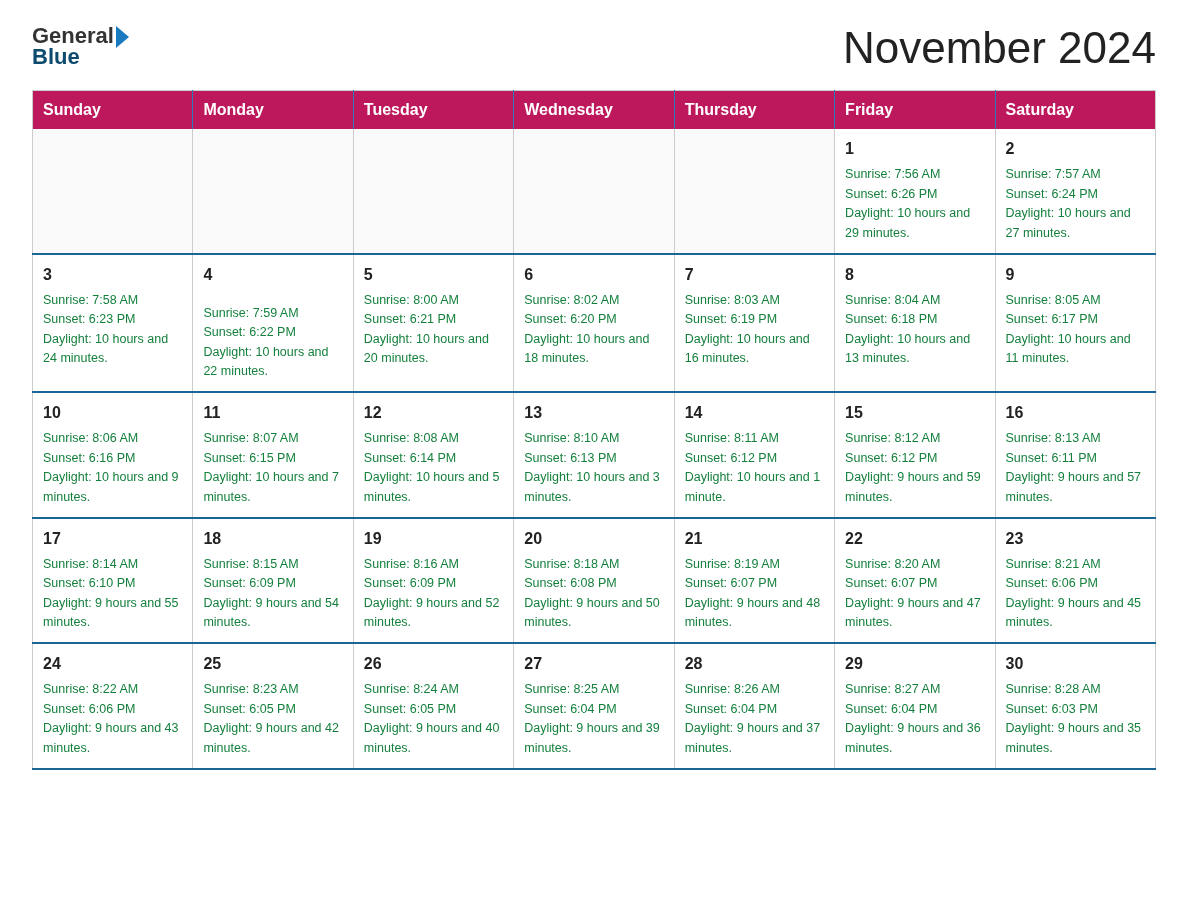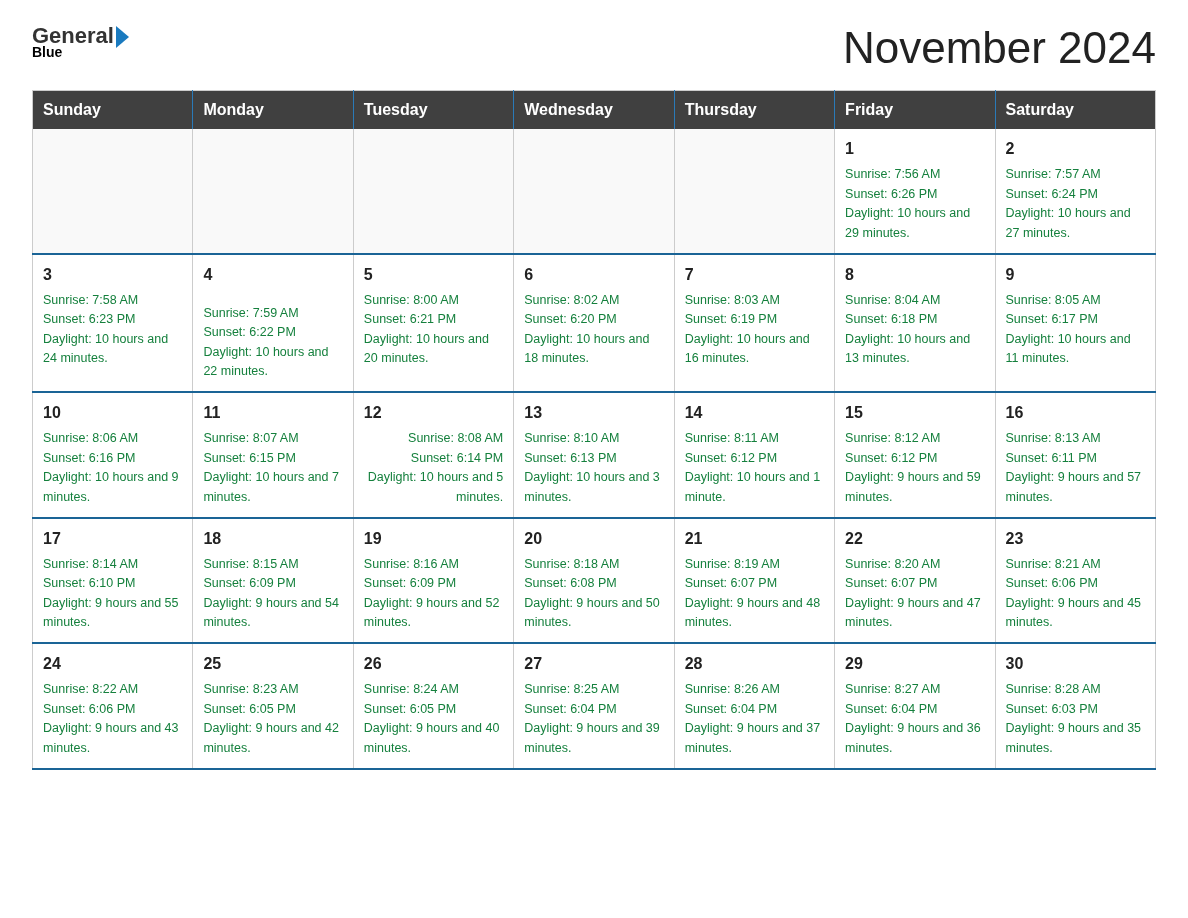--- a/index.html
+++ b/index.html
@@ -37,22 +37,22 @@
     }
     .logo-wrapper {
       display: flex;
       flex-direction: column;
     }
     .logo-line1 {
       display: flex;
       align-items: flex-end;
     }
     .logo-line2 {
-      color: #000000;
-      font-size: 14px;
+      color: #0c4a6e;
+      font-size: 22px;
       font-weight: bold;
       margin-top: -4px;
     }
     .title-block {
       text-align: right;
     }
     .page-title {
       font-size: 44px;
       font-weight: normal;
       color: #222;
@@ -62,21 +62,21 @@
       font-size: 20px;
       color: #555;
       margin-top: 4px;
     }
     .calendar {
       width: 100%;
       border-collapse: collapse;
       border: 1.5px solid #ccc;
     }
     .calendar thead tr th {
-      background: #404040;
+      background: #be185d;
       color: #fff;
       font-size: 16px;
       font-weight: 600;
       padding: 10px 10px;
       text-align: left;
       border-right: 1px solid #2a7ab8;
     }
     .calendar thead tr th:last-child {
       border-right: none;
     }
@@ -212,21 +212,21 @@
 Daylight: 10 hours and 9 minutes.</div>
         </td>
         <td>
           <span class="cell-day">11</span>
           <div class="cell-info" style="white-space: pre-line;">Sunrise: 8:07 AM
 Sunset: 6:15 PM
 Daylight: 10 hours and 7 minutes.</div>
         </td>
         <td>
           <span class="cell-day">12</span>
-          <div class="cell-info" style="white-space: pre-line; text-align: right;">Sunrise: 8:08 AM
+          <div class="cell-info" style="white-space: pre-line;">Sunrise: 8:08 AM
 Sunset: 6:14 PM
 Daylight: 10 hours and 5 minutes.</div>
         </td>
         <td>
           <span class="cell-day">13</span>
           <div class="cell-info" style="white-space: pre-line;">Sunrise: 8:10 AM
 Sunset: 6:13 PM
 Daylight: 10 hours and 3 minutes.</div>
         </td>
         <td>

